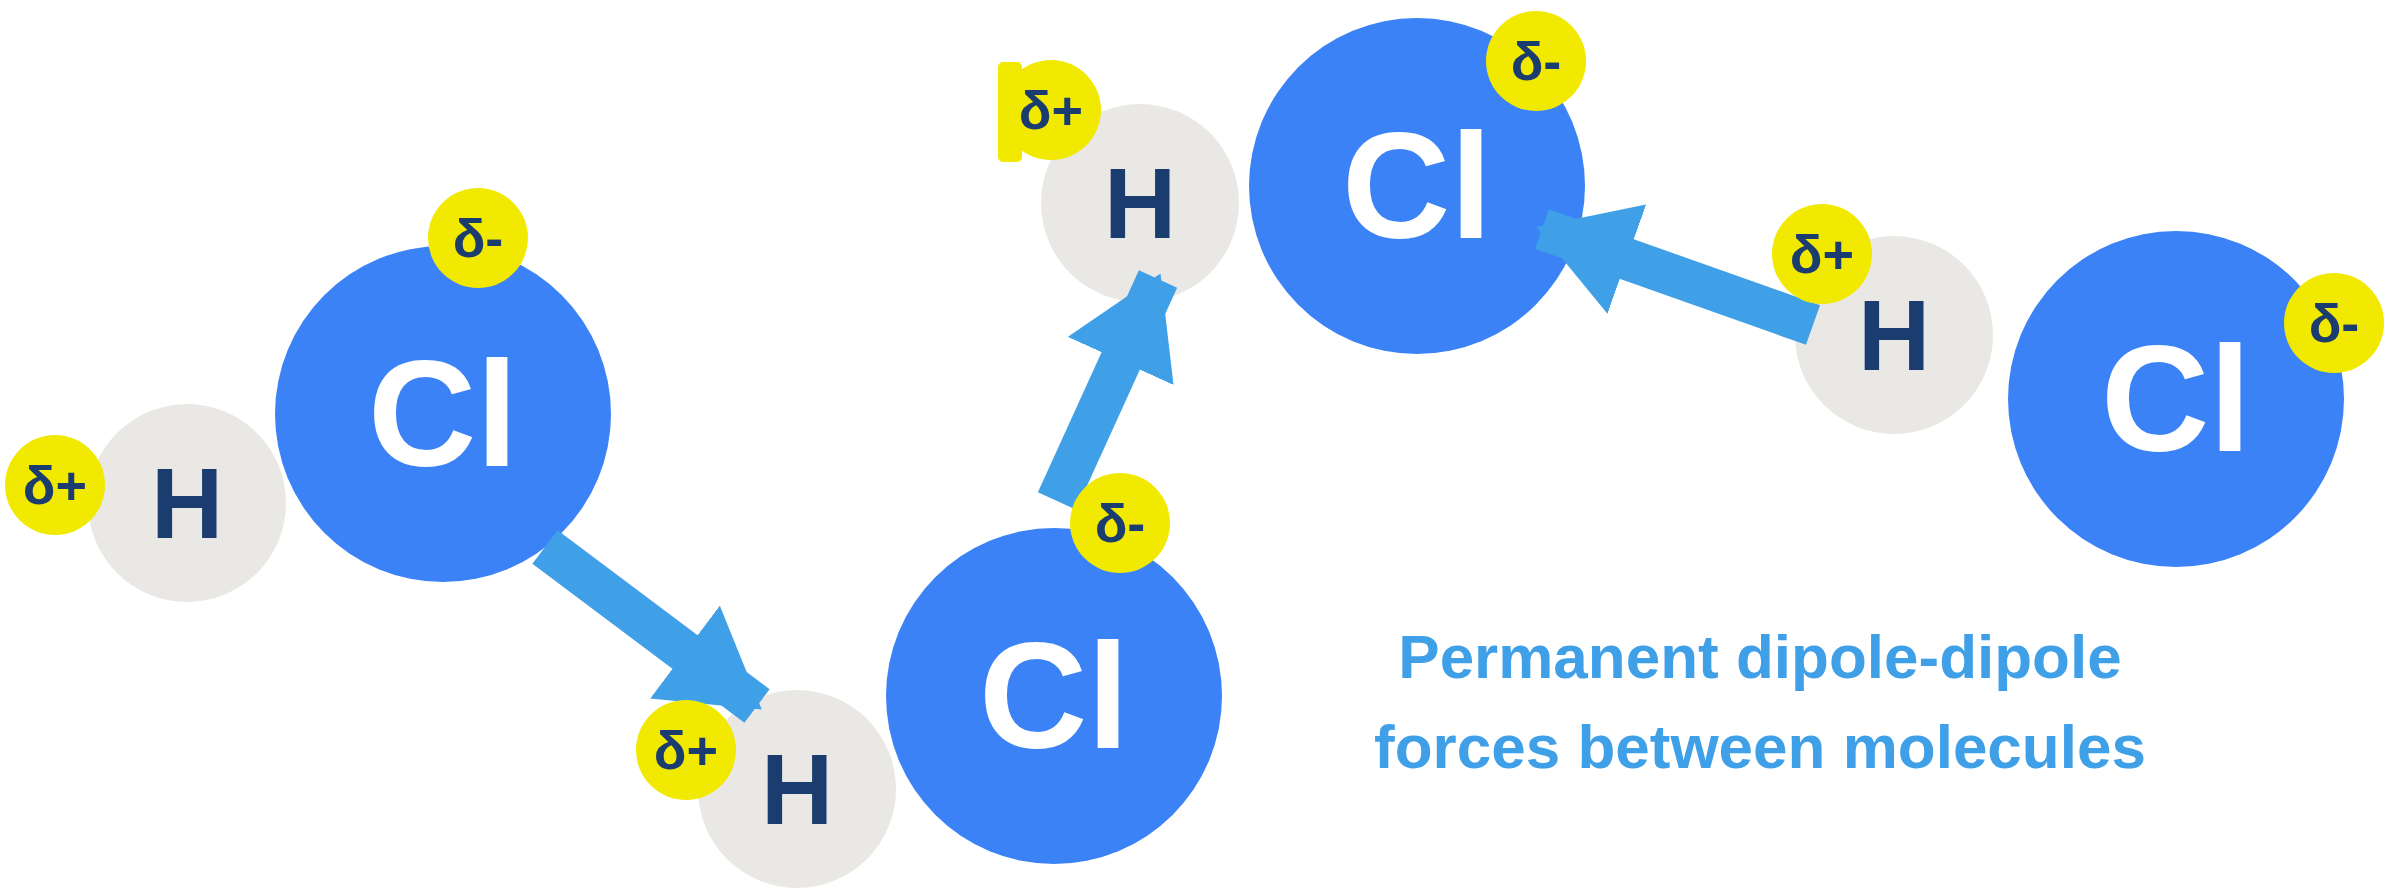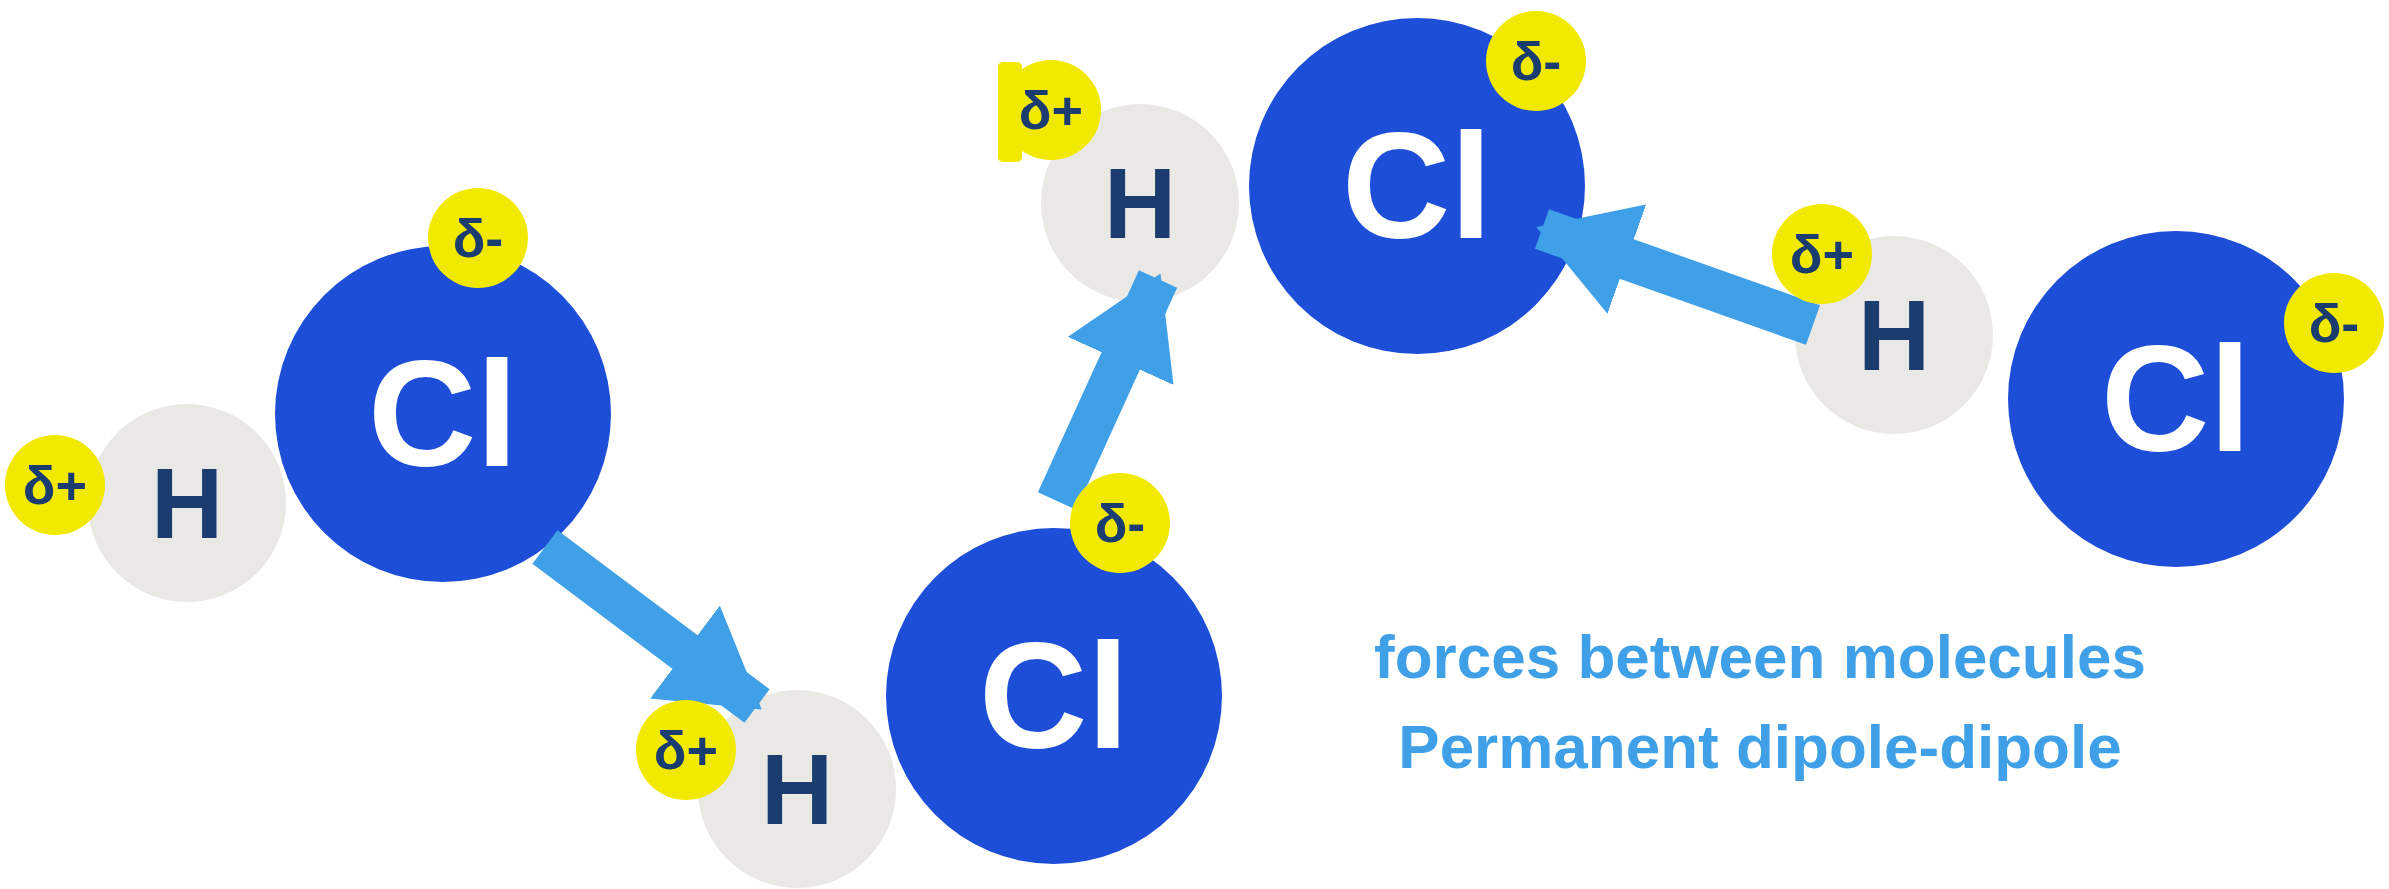--- a/index.html
+++ b/index.html
@@ -17,21 +17,21 @@
   .atom {
     position: absolute;
     border-radius: 50%;
     display: flex;
     align-items: center;
     justify-content: center;
     user-select: none;
   }
   .atom.cl {
     width: 336px; height: 336px;
-    background: #1d4ed8;
+    background: #3b82f6;
     color: #ffffff;
     font-size: 150px;
     font-weight: bold;
   }
   .atom.h {
     width: 198px; height: 198px;
     background: #e9e8e5;
     color: #1b3c6e;
     font-size: 100px;
     font-weight: bold;
@@ -144,17 +144,17 @@
   </div>
 
   <div class="badge" style="left:1772px; top:204px;">
     <span>δ+</span>
   </div>
   <div class="badge" style="left:2284px; top:273px;">
     <span>δ-</span>
   </div>
 
   <div class="caption">
+    <div>Permanent dipole-dipole</div>
     <div>forces between molecules</div>
-    <div>Permanent dipole-dipole</div>
   </div>
 
 </div>
 
 </body></html>

